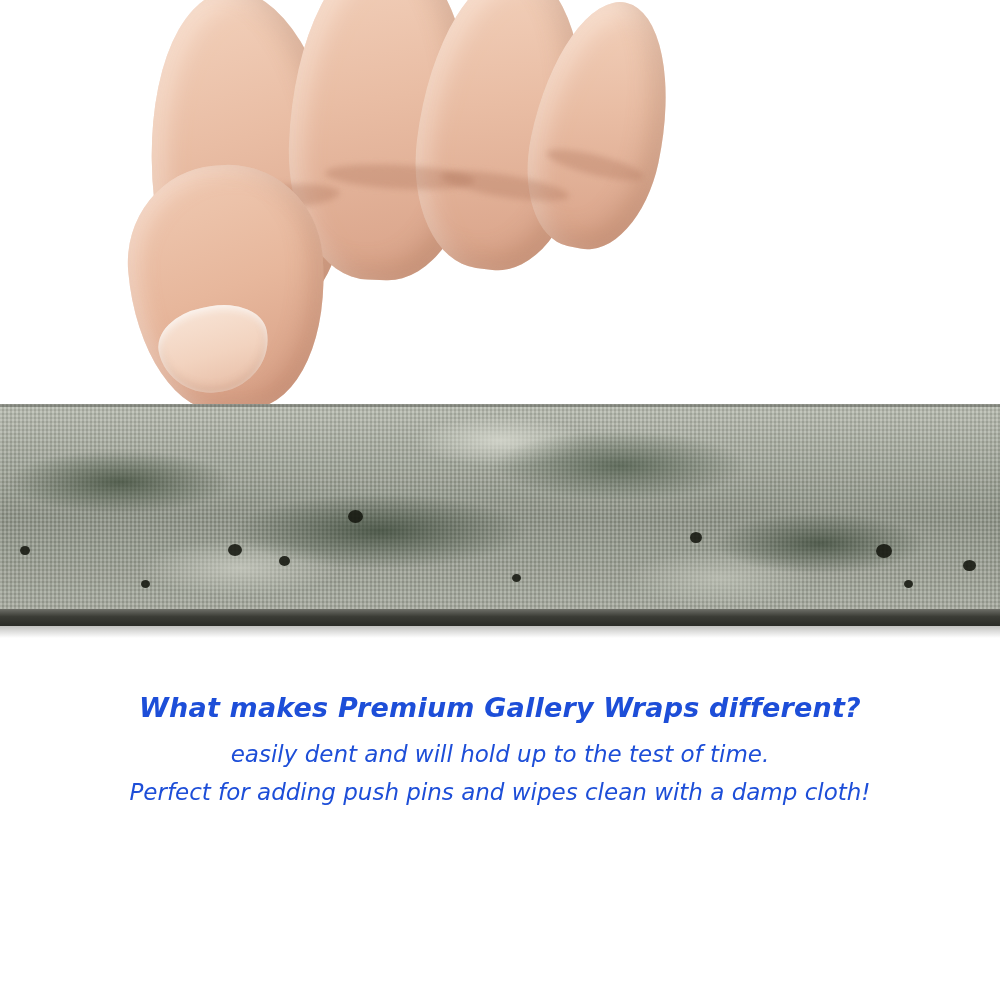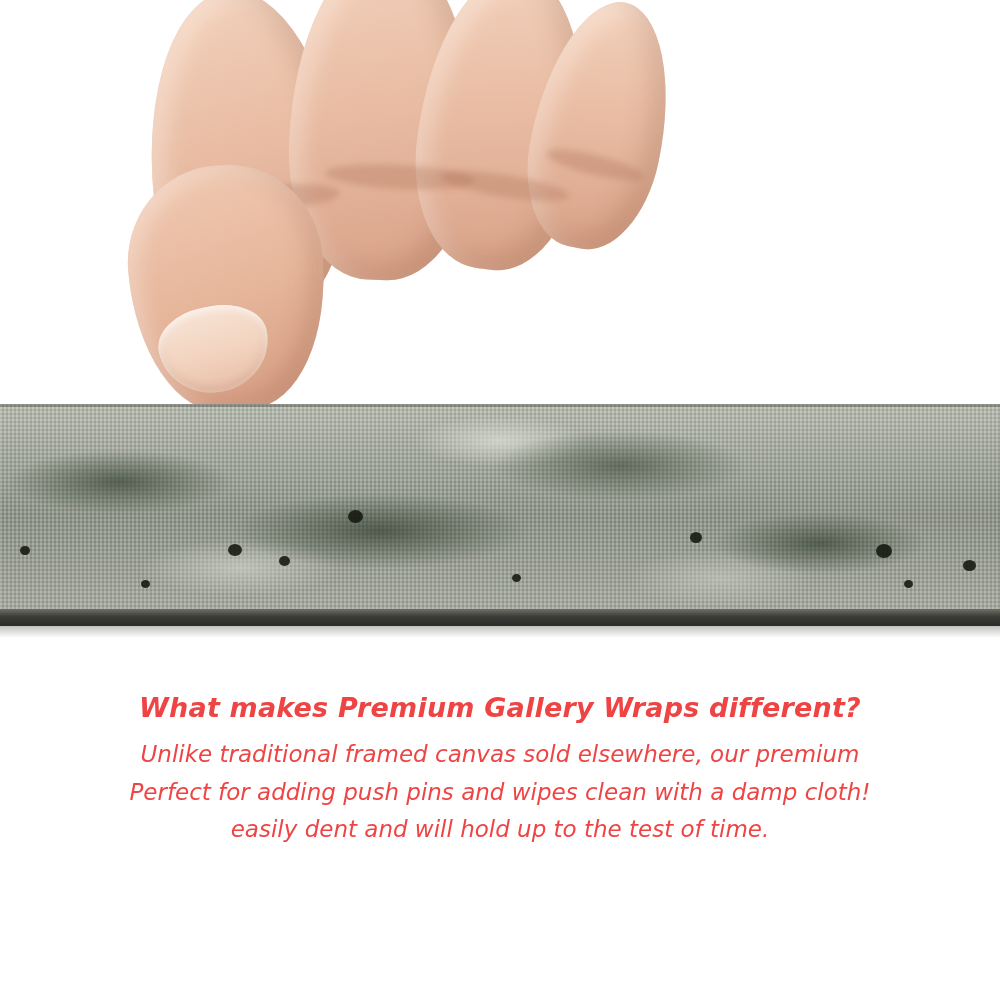--- a/index.html
+++ b/index.html
@@ -143,21 +143,21 @@
     background: rgba(60,62,56,0.35);
   }
 
   
   .caption {
     position: absolute;
     left: 0;
     top: 690px;
     width: 1000px;
     text-align: center;
-    color: #ef4444;
+    color: #1d4ed8;
     font-family: "DejaVu Sans", sans-serif;
     font-style: italic;
   }
   .caption-heading {
     font-size: 27px;
     font-weight: 700;
     line-height: 1.35;
     margin-bottom: 10px;
     letter-spacing: 0.2px;
   }
@@ -205,19 +205,18 @@
       </div>
       <div class="slab-edge"></div>
       <div class="slab-shadow"></div>
     </div>
 
   </div>
 
   <div class="caption">
     <div class="caption-heading">What makes Premium Gallery Wraps different?</div>
     <div class="caption-body">
-      <span class="line">Unlike traditional framed canvas sold elsewhere, our premium</span>
+      <span class="line">easily dent and will hold up to the test of time.</span>
       <span class="line">Perfect for adding push pins and wipes clean with a damp cloth!</span>
-      <span class="line">easily dent and will hold up to the test of time.</span>
     </div>
   </div>
 
 </div>
 
 </body></html>

